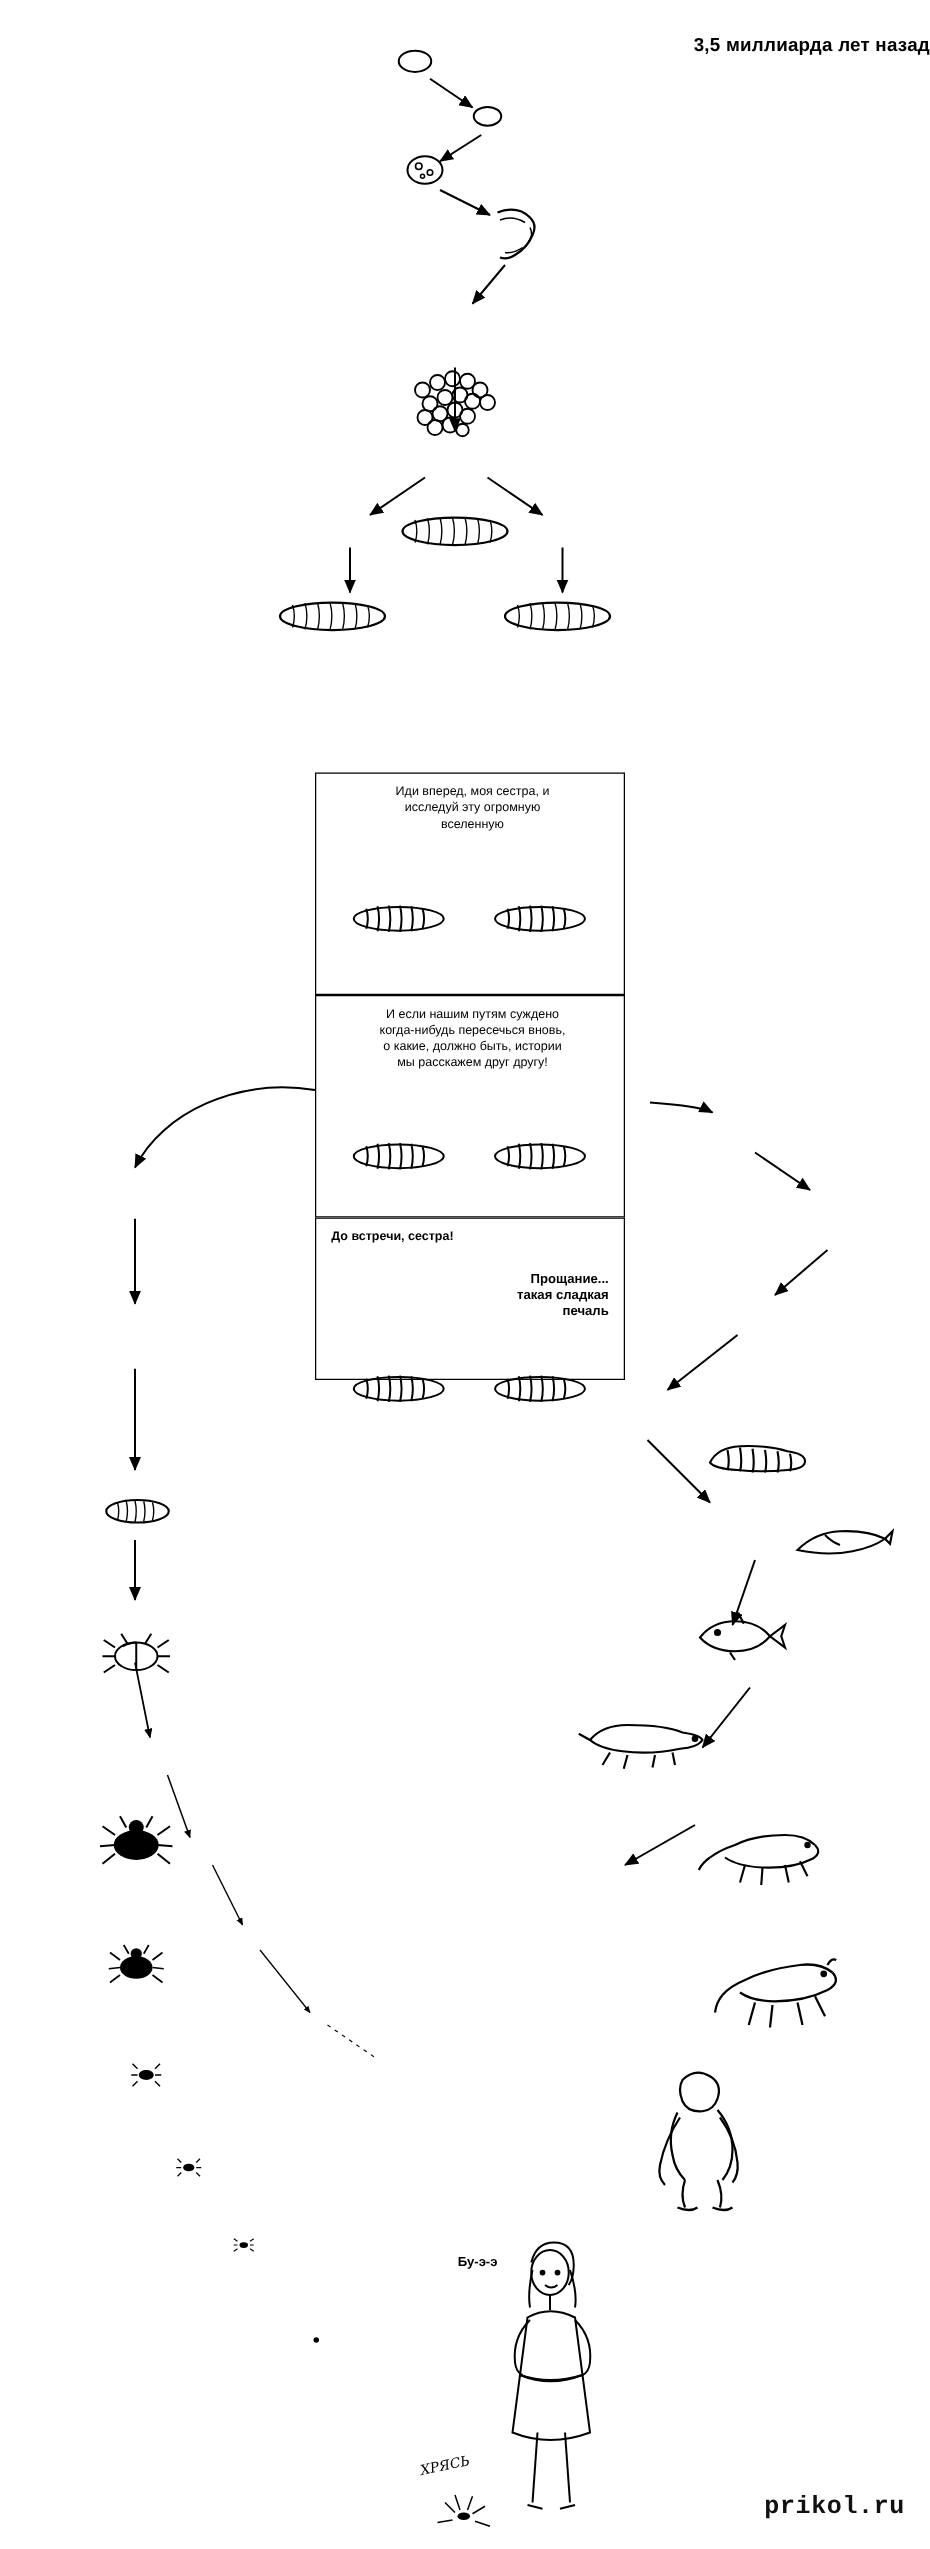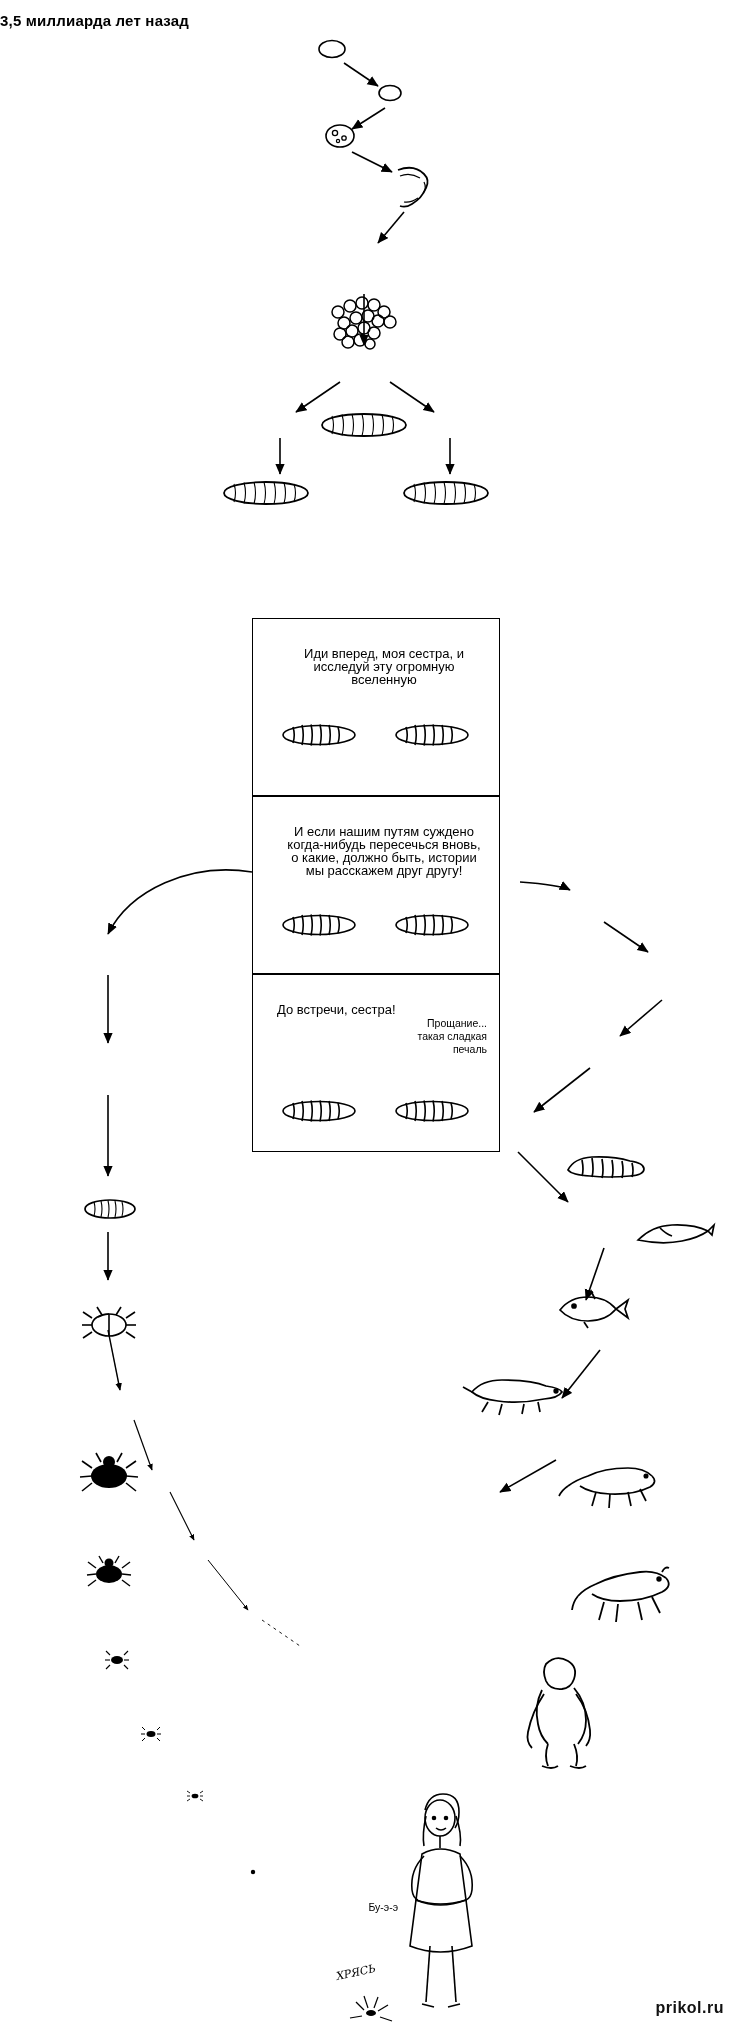--- a/index.html
+++ b/index.html
@@ -15,60 +15,59 @@
   #page {
     position: relative;
     width: 744px;
     height: 2039px;
     margin: 0 auto;
     background: #ffffff;
     overflow: hidden;
   }
   #title {
     position: absolute;
-    top: 12px;
+    top: 28px;
     left: 0;
     width: 744px;
-    text-align: left;
+    text-align: right;
     font-size: 15px;
     font-weight: bold;
     letter-spacing: 0.2px;
   }
   .panel {
     position: absolute;
     border: 1.5px solid #000;
     background: #fff;
   }
   .panel-text {
     position: absolute;
-    left: 24px;
+    left: 12px;
     right: 8px;
     top: 8px;
-    font-size: 13px;
+    font-size: 10px;
     line-height: 13px;
     text-align: center;
     white-space: pre-line;
-    margin-top: 20px;
   }
   .panel-text.left {
     text-align: left;
   }
   .free-text {
     position: absolute;
     font-size: 10.5px;
     line-height: 13px;
     text-align: right;
     white-space: pre-line;
   }
   .wm {
     position: absolute;
     right: 20px;
     bottom: 22px;
-    font-family: Liberation Sans, sans-serif;
-    font-size: 16px;
+    font-family: Liberation Mono, monospace;
+    font-size: 20px;
     font-weight: bold;
     letter-spacing: 0.5px;
     color: #111;
   }
   svg.layer {
     position: absolute;
     top: 0;
     left: 0;
     width: 744px;
     height: 2039px;
@@ -261,21 +260,21 @@
         <path d="M139 12 q2.5 8 0 16"></path>
           <path d="M148 10 q2.5 10 0 20"></path>
         <path d="M157 9.5 q2.5 10.5 0 21"></path>
           <path d="M166 9.5 q2.5 10.5 0 21"></path>
         <path d="M175 10 q2.5 10 0 20"></path>
           <path d="M184 12 q2.5 8 0 16"></path>
       </g>
     </svg>
   </div>
 
-  <div class="panel" style="left:252px; top:974px; width:248px; height:178px;">
+  <div class="panel" style="left:252px; top:974px; width:248px; height:130px;font-weight:bold;">
     <div class="panel-text left">До встречи, сестра!</div>
     <div class="free-text" style="left:124px; top:42px; width:110px;">Прощание...
 такая сладкая
 печаль</div>
     <svg style="position:absolute; left:14px; top:116px;" width="220" height="40" viewBox="0 0 220 40">
       <g fill="none" stroke="#000" stroke-width="1.6">
         <ellipse cx="52" cy="20" rx="36" ry="9.5"></ellipse>
         <path d="M26 12 q2.5 8 0 16"></path>
           <path d="M35 10 q2.5 10 0 20"></path>
         <path d="M44 9.5 q2.5 10.5 0 21"></path>
@@ -501,17 +500,17 @@
       <path d="M30 22 l4 -11"></path>
         <path d="M34 25 l10 -6"></path>
       <path d="M18 30 l-12 2"></path>
         <path d="M36 31 l12 4"></path>
     </g>
     <ellipse cx="27" cy="27" rx="5" ry="3" fill="#000"></ellipse>
   </svg>
 
   <div class="handwrite" style="left:336px; top:1966px; transform:rotate(-12deg);">ХРЯСЬ</div>
 
-  <div class="free-text" style="left:318px; top:1901px; width:80px;">Бу-э-э</div>
+  <div class="free-text" style="left:318px; top:1804px; width:80px;font-weight:bold;">Бу-э-э</div>
 
   <div class="wm">prikol.ru</div>
 
 </div>
 
 </body></html>

